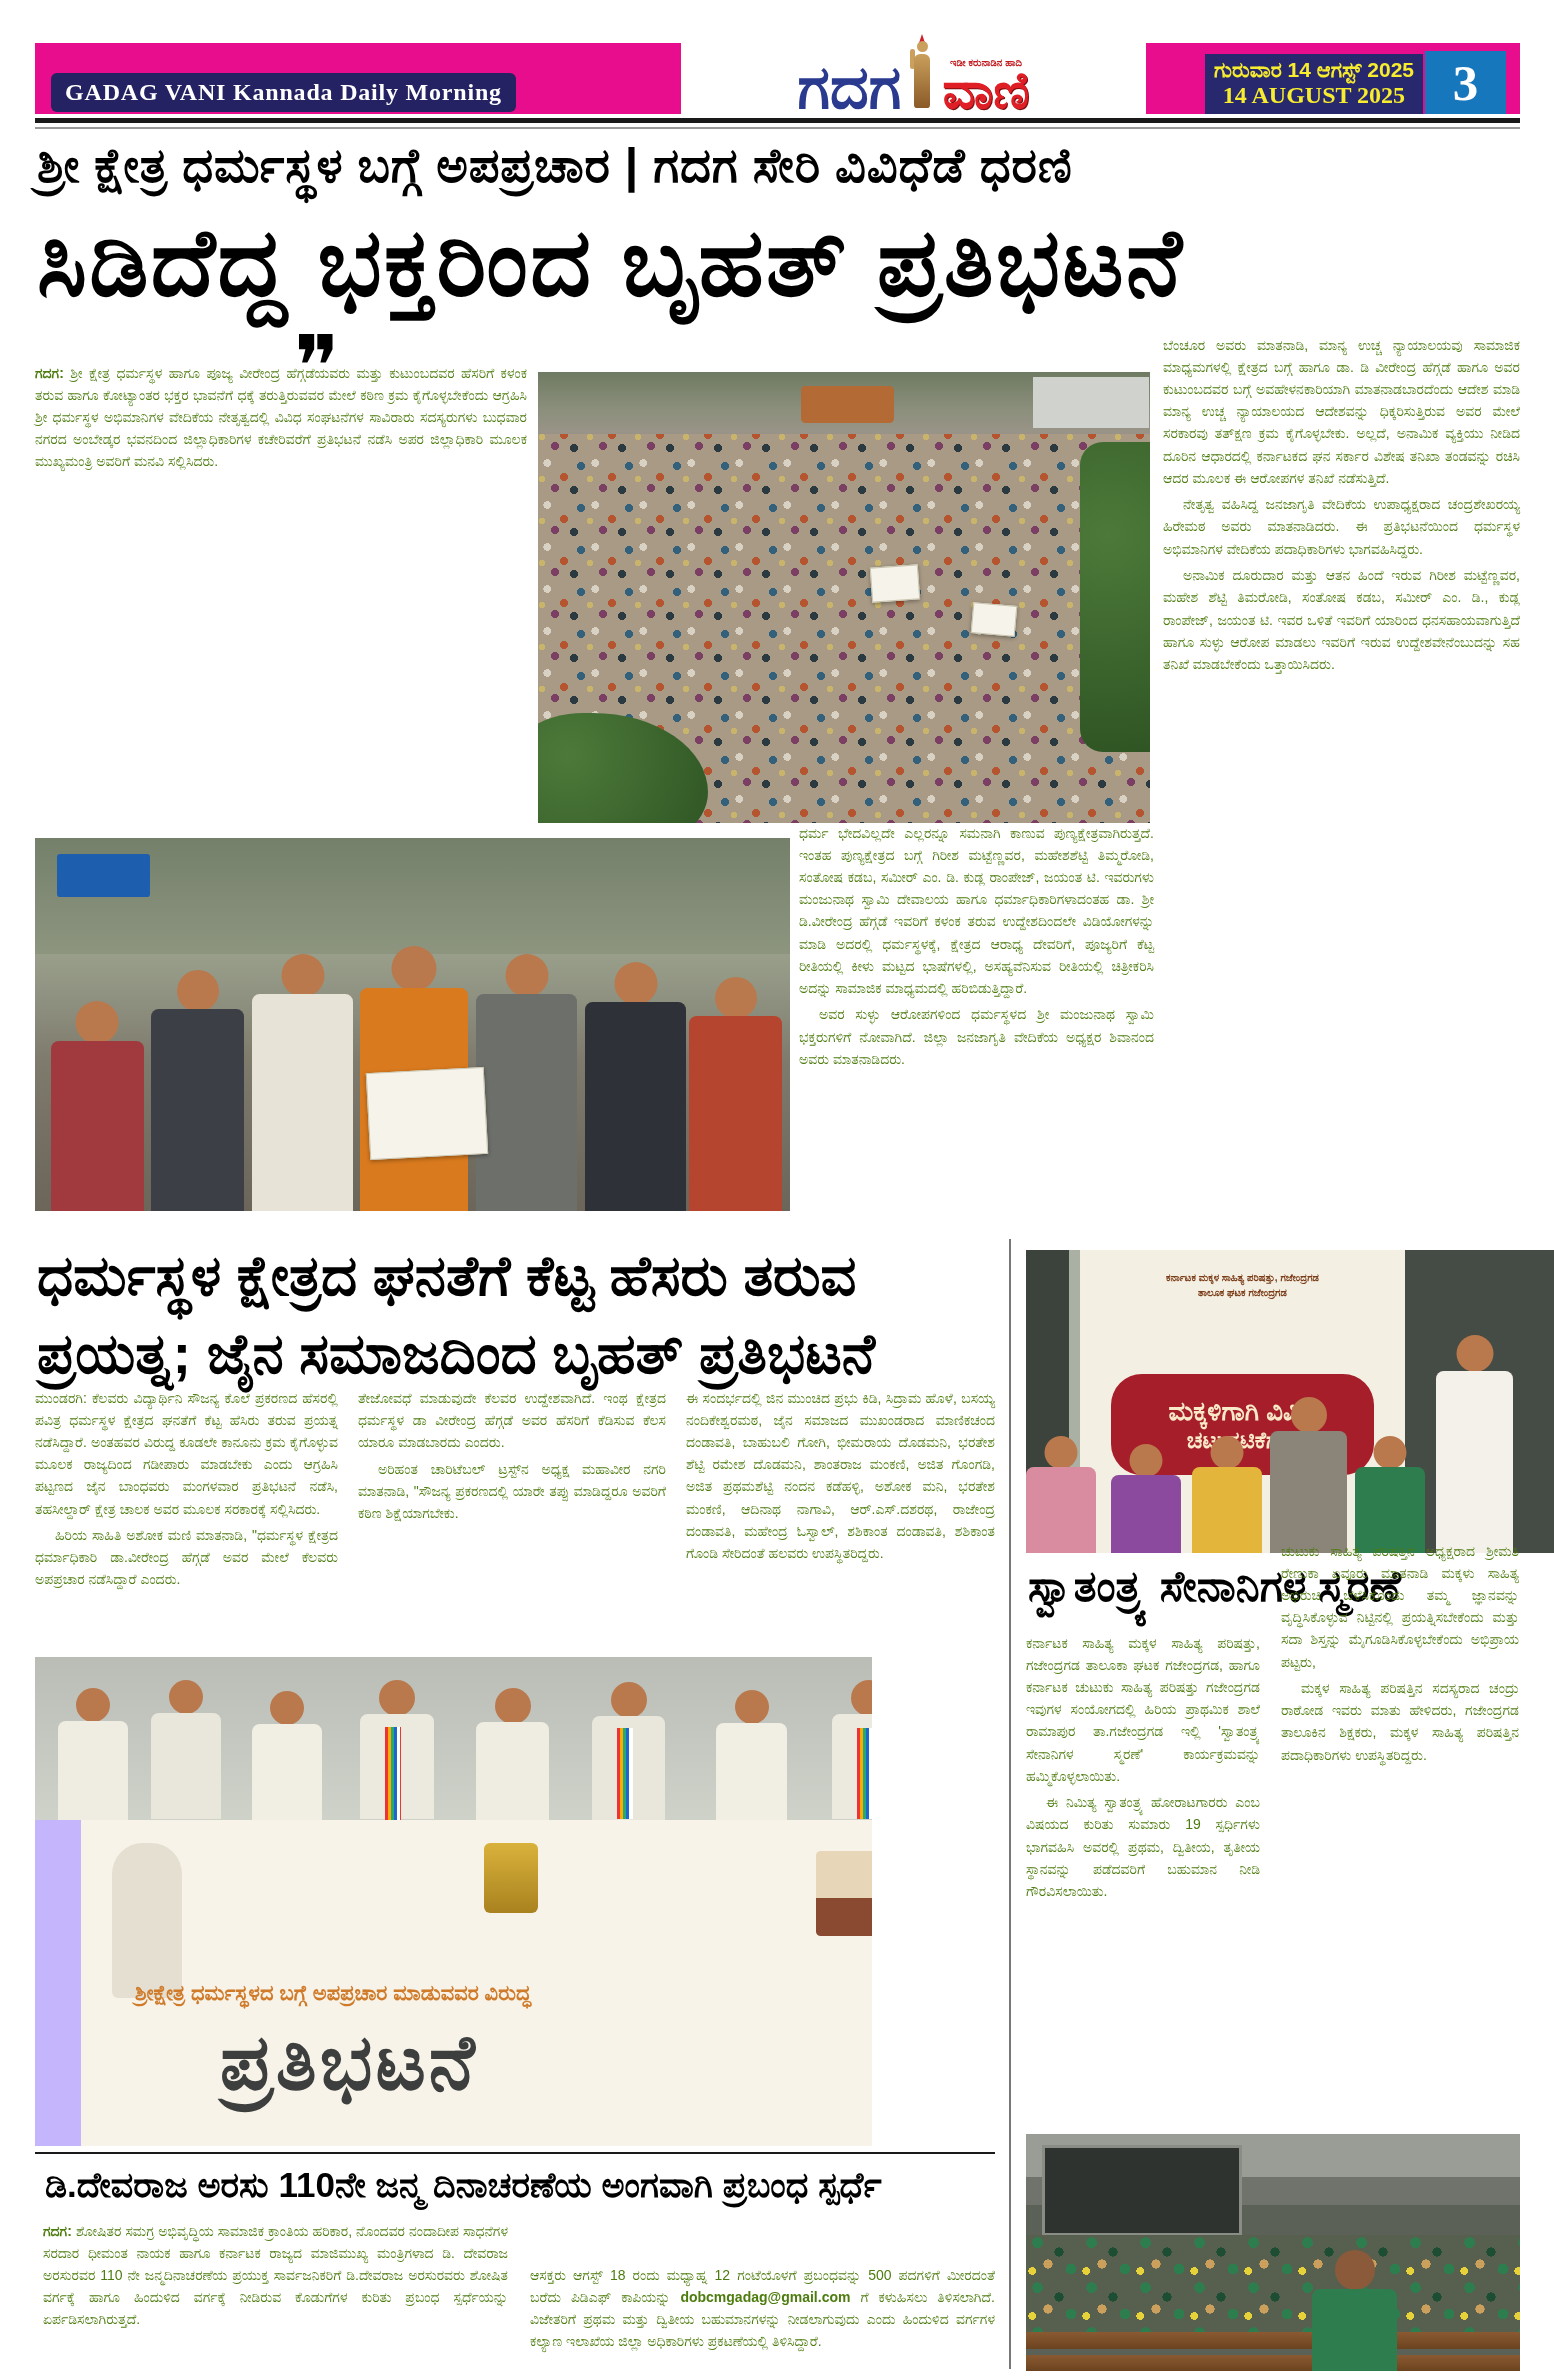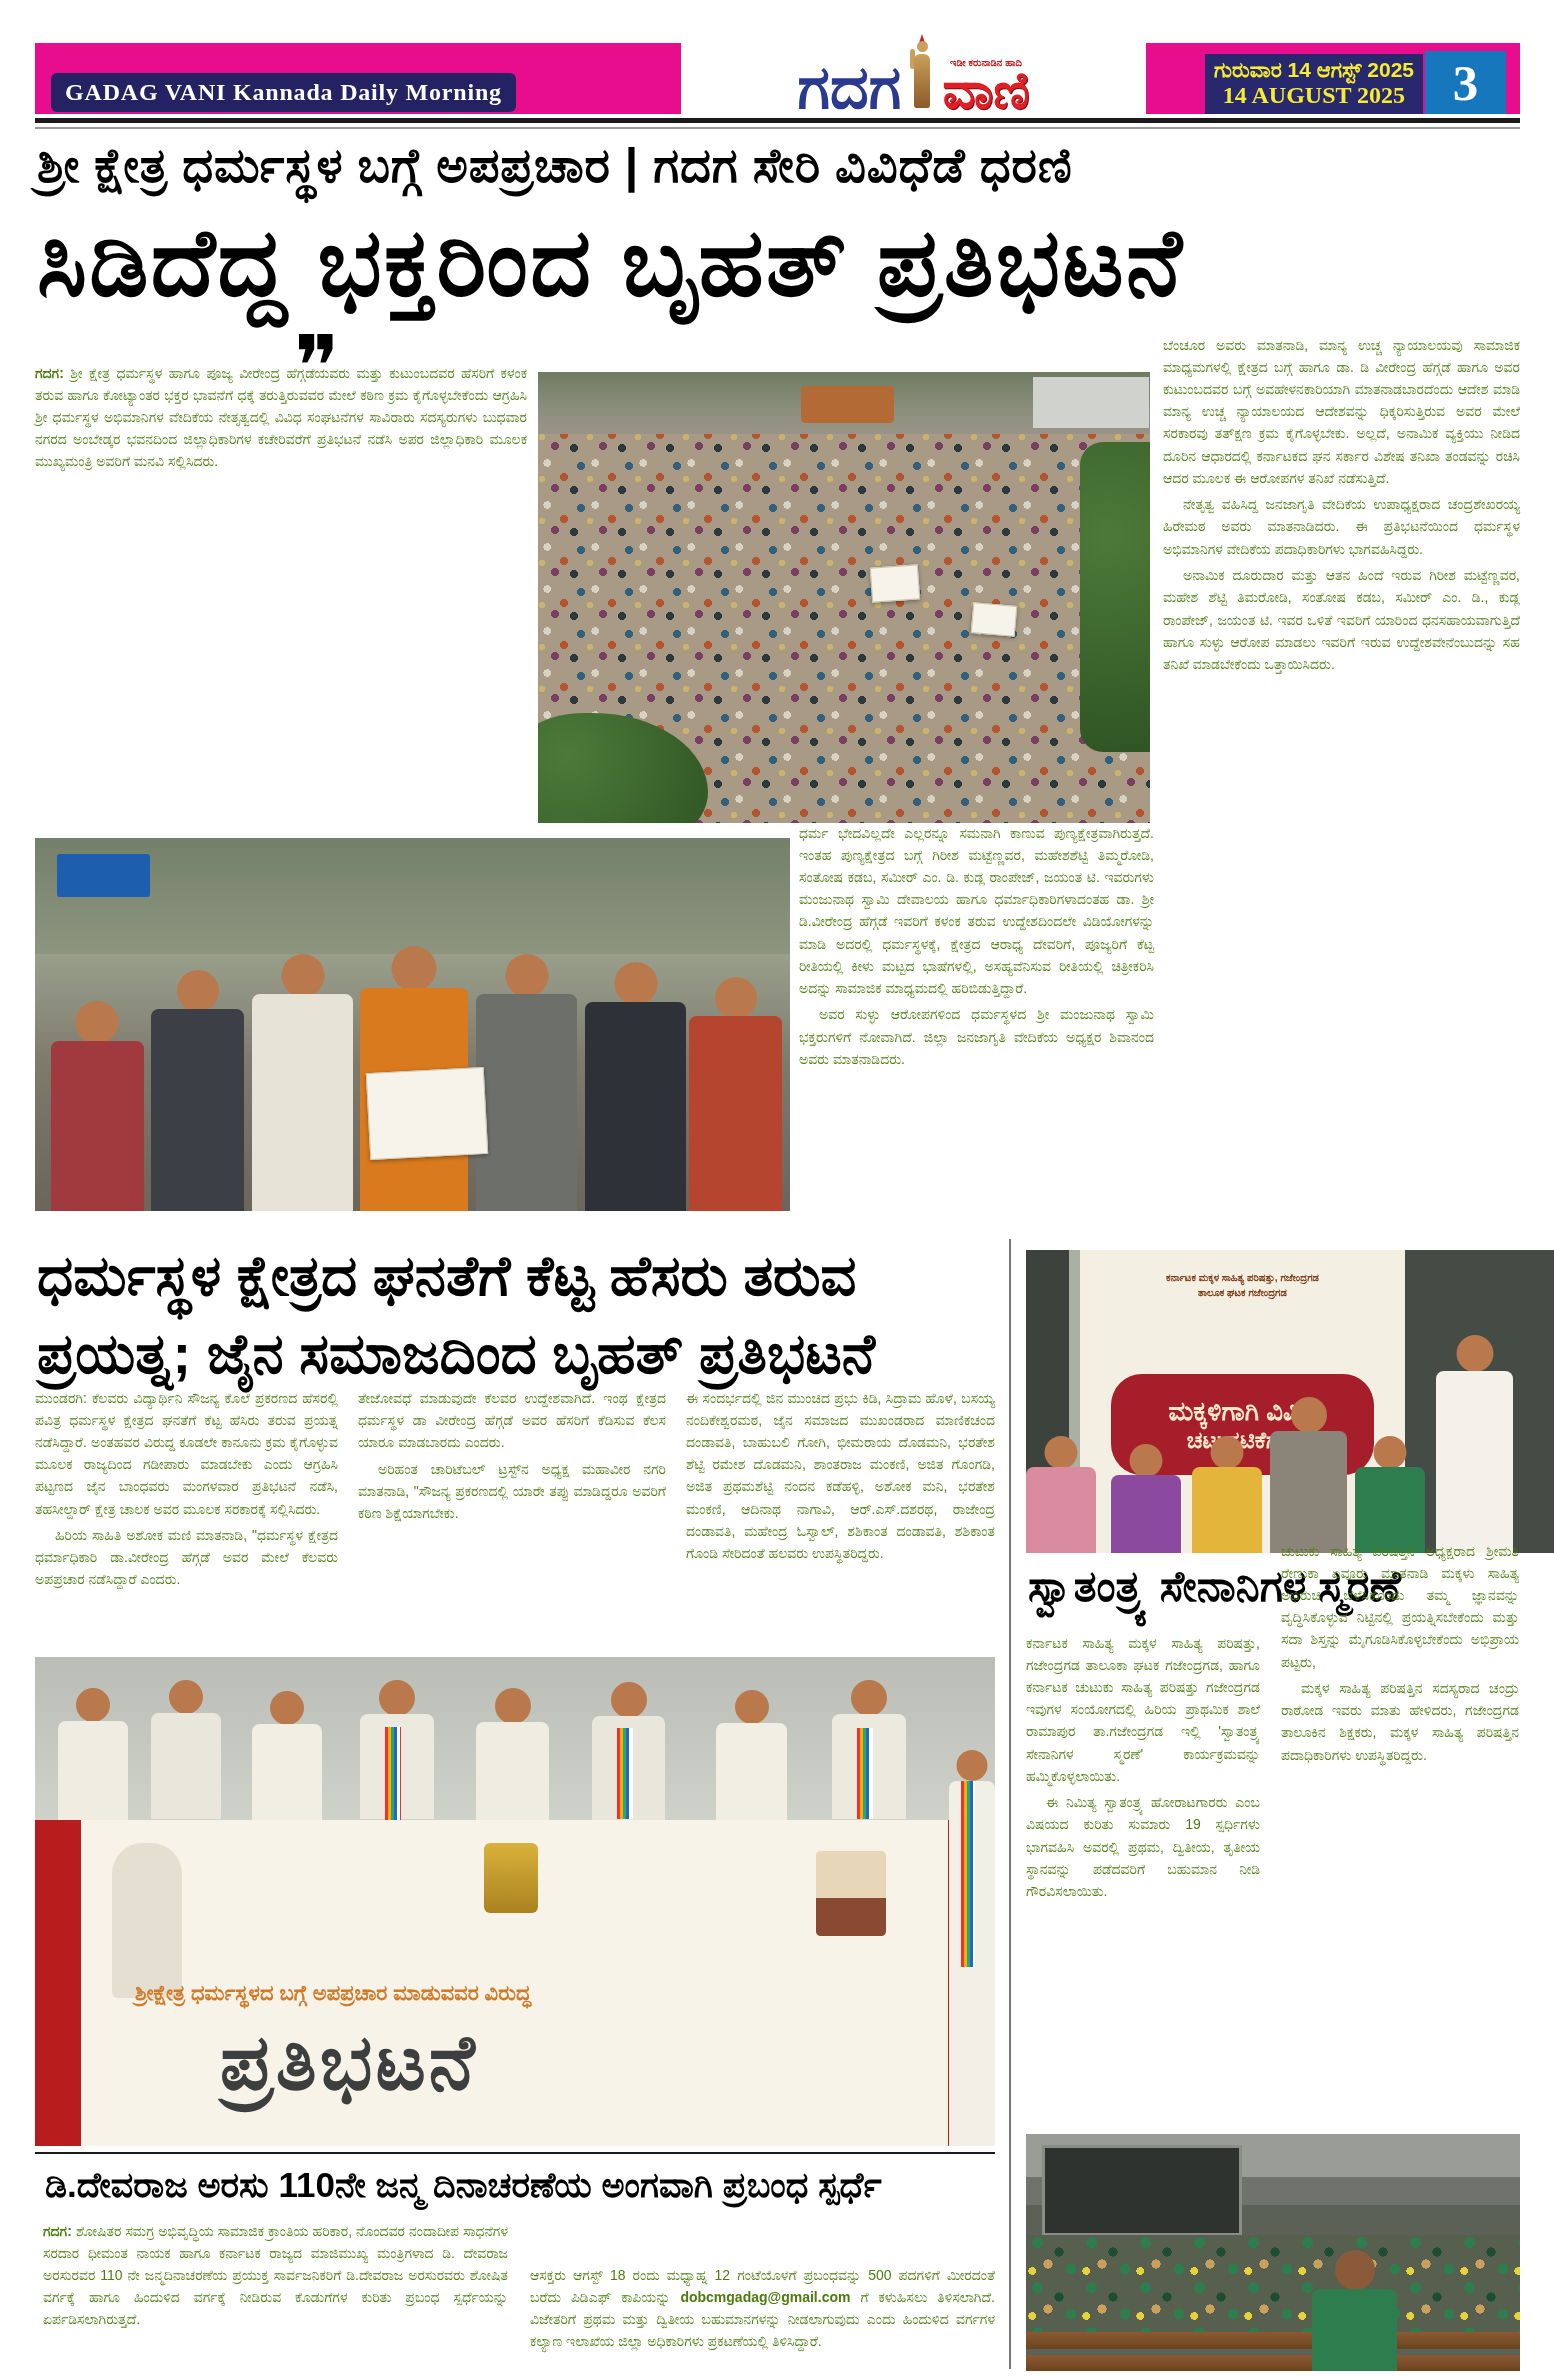--- a/index.html
+++ b/index.html
@@ -199,21 +199,21 @@
     <p>ಹಿರಿಯ ಸಾಹಿತಿ ಅಶೋಕ ಮಣಿ ಮಾತನಾಡಿ, "ಧರ್ಮಸ್ಥಳ ಕ್ಷೇತ್ರದ ಧರ್ಮಾಧಿಕಾರಿ ಡಾ.ವೀರೇಂದ್ರ ಹೆಗ್ಗಡೆ ಅವರ ಮೇಲೆ ಕೆಲವರು ಅಪಪ್ರಚಾರ ನಡೆಸಿದ್ದಾರೆ ಎಂದರು.</p>
   </div>
   <div class="abs col" style="left:358px;top:1387px;width:308px;height:262px;">
     <p class="nolead">ತೇಜೋವಧೆ ಮಾಡುವುದೇ ಕೆಲವರ ಉದ್ದೇಶವಾಗಿದೆ. ಇಂಥ ಕ್ಷೇತ್ರದ ಧರ್ಮಸ್ಥಳ ಡಾ ವೀರೇಂದ್ರ ಹೆಗ್ಗಡೆ ಅವರ ಹೆಸರಿಗೆ ಕೆಡಿಸುವ ಕೆಲಸ ಯಾರೂ ಮಾಡಬಾರದು ಎಂದರು.</p>
     <p>ಅರಿಹಂತ ಚಾರಿಟೆಬಲ್ ಟ್ರಸ್ಟ್‌ನ ಅಧ್ಯಕ್ಷ ಮಹಾವೀರ ನಗರಿ ಮಾತನಾಡಿ, "ಸೌಜನ್ಯ ಪ್ರಕರಣದಲ್ಲಿ ಯಾರೇ ತಪ್ಪು ಮಾಡಿದ್ದರೂ ಅವರಿಗೆ ಕಠಿಣ ಶಿಕ್ಷೆಯಾಗಬೇಕು.</p>
   </div>
   <div class="abs col" style="left:686px;top:1387px;width:309px;height:262px;">
     <p class="nolead">ಈ ಸಂದರ್ಭದಲ್ಲಿ ಜಿನ ಮುಂಚಿದ ಪ್ರಭು ಕಿಡಿ, ಸಿದ್ರಾಮ ಹೊಳೆ, ಬಸಯ್ಯ ನಂದಿಕೇಶ್ವರಮಠ, ಜೈನ ಸಮಾಜದ ಮುಖಂಡರಾದ ಮಾಣಿಕಚಂದ ದಂಡಾವತಿ, ಬಾಹುಬಲಿ ಗೋಗಿ, ಭೀಮರಾಯ ದೊಡಮನಿ, ಭರತೇಶ ಶೆಟ್ಟಿ ರಮೇಶ ದೊಡಮನಿ, ಶಾಂತರಾಜ ಮಂಕಣಿ, ಅಜಿತ ಗೊಂಗಡಿ, ಅಜಿತ ಪ್ರಥಮಶೆಟ್ಟಿ ನಂದನ ಕಡೆಹಳ್ಳಿ, ಅಶೋಕ ಮನಿ, ಭರತೇಶ ಮಂಕಣಿ, ಆದಿನಾಥ ನಾಗಾವಿ, ಆರ್.ಎಸ್.ದಶರಥ, ರಾಜೇಂದ್ರ ದಂಡಾವತಿ, ಮಹೇಂದ್ರ ಓಸ್ವಾಲ್, ಶಶಿಕಾಂತ ದಂಡಾವತಿ, ಶಶಿಕಾಂತ ಗೊಂಡಿ ಸೇರಿದಂತೆ ಹಲವರು ಉಪಸ್ಥಿತರಿದ್ದರು.</p>
   </div>
 
-  <div class="abs photo" style="left:35px;top:1657px;width:960px;height:489px;background:#b91c1c;">
+  <div class="abs photo" style="left:35px;top:1657px;width:837px;height:489px;background:#c4b5fd;">
     <div class="abs ph3-people" style="left:0;top:0;width:960px;height:163px;"></div>
     <div class="person" style="left:23px;top:31px;width:70px;height:132px;">
         <span class="hd" style="width:34px;height:34px;"></span>
         <span class="tr" style="top:33px;background:#efece2;"></span>
       </div>
     <div class="person" style="left:116px;top:23px;width:70px;height:139px;">
         <span class="hd" style="width:34px;height:34px;"></span>
         <span class="tr" style="top:33px;background:#e9e6db;"></span>
       </div>
     <div class="person" style="left:217px;top:34px;width:70px;height:129px;">

